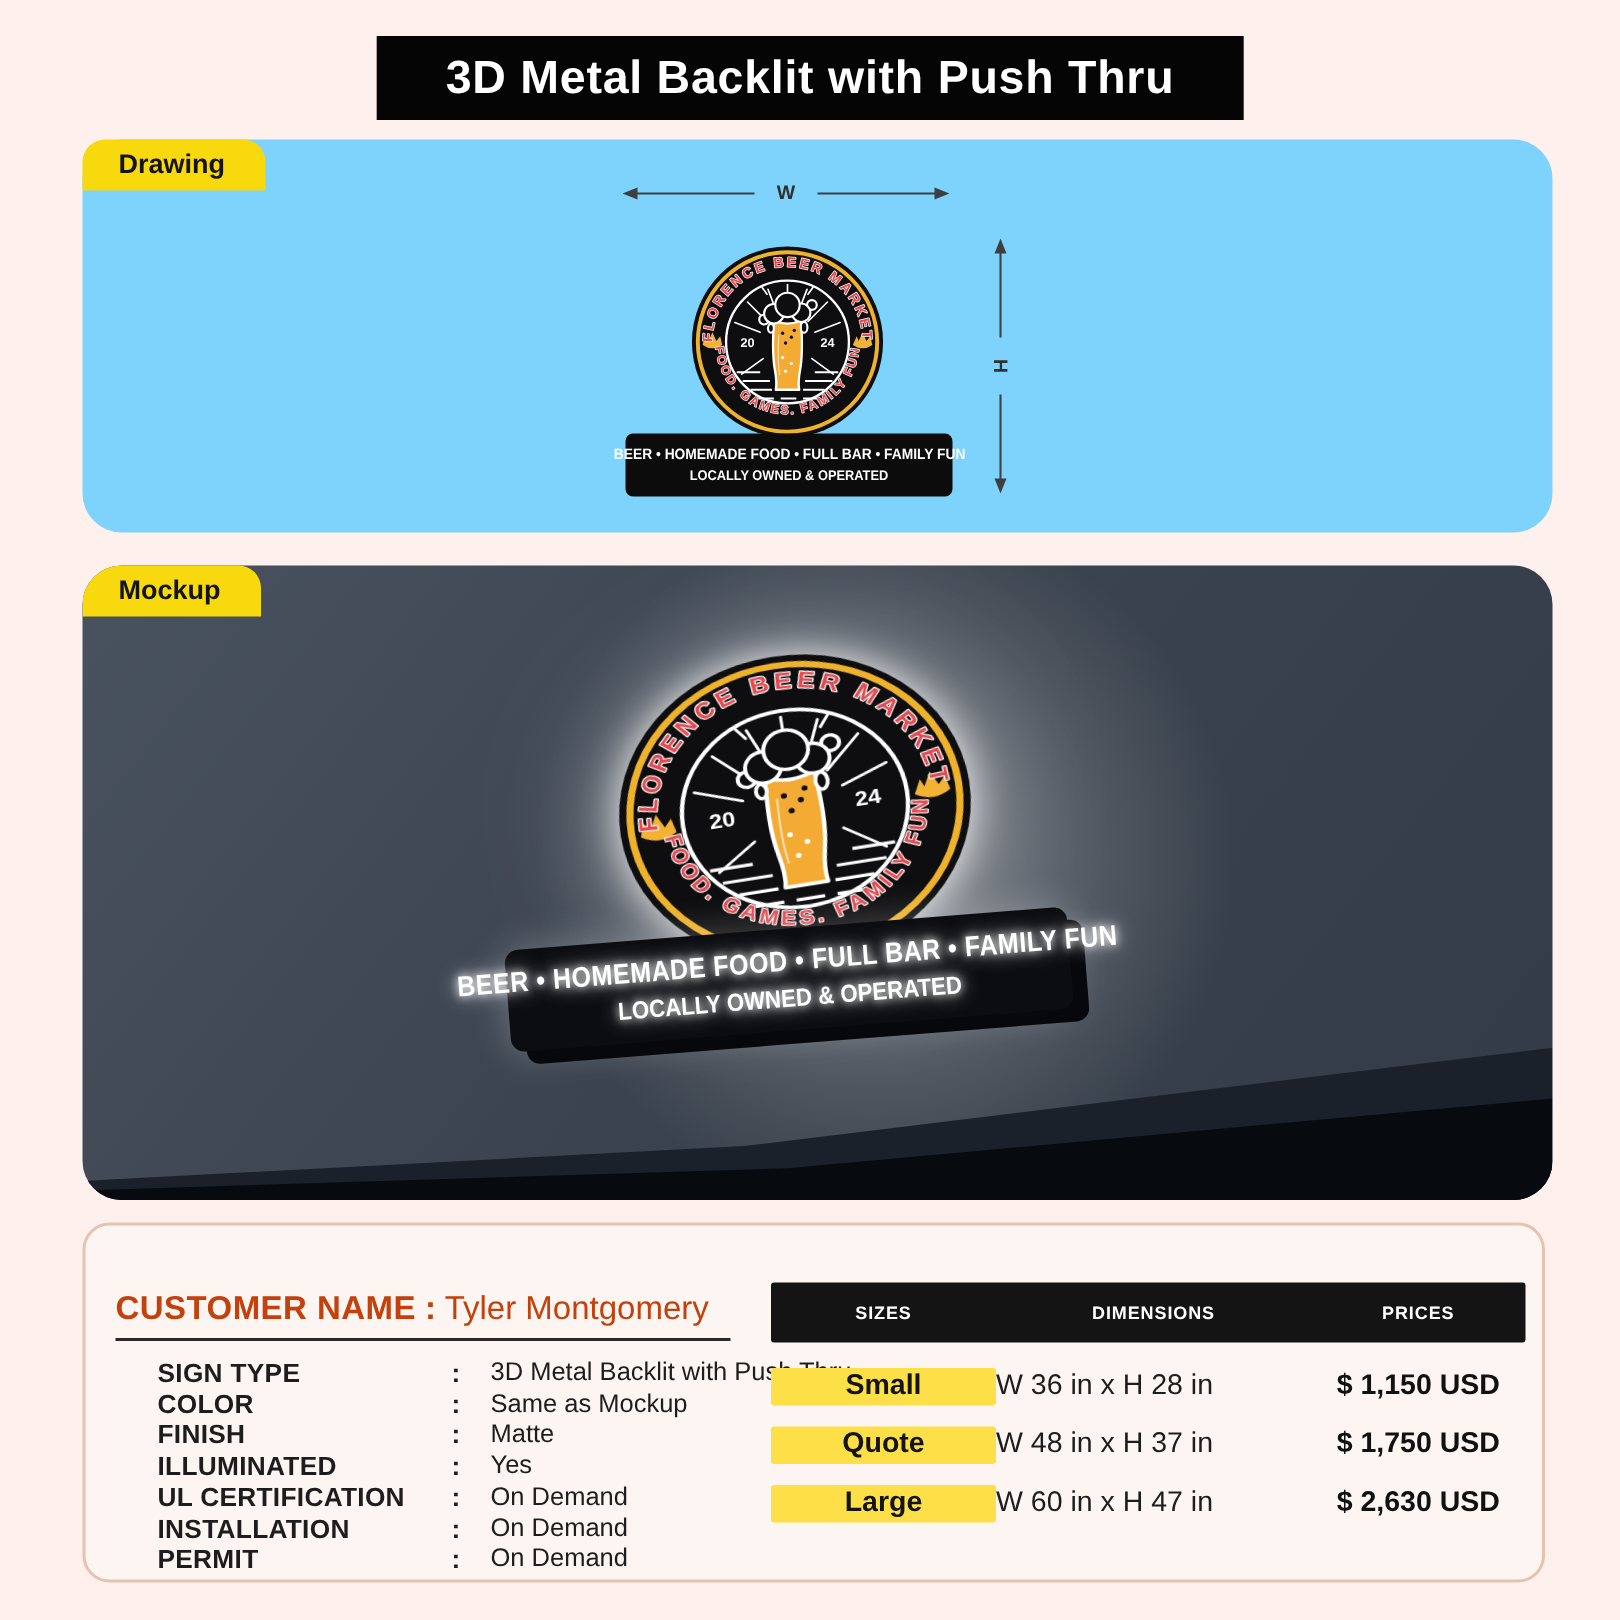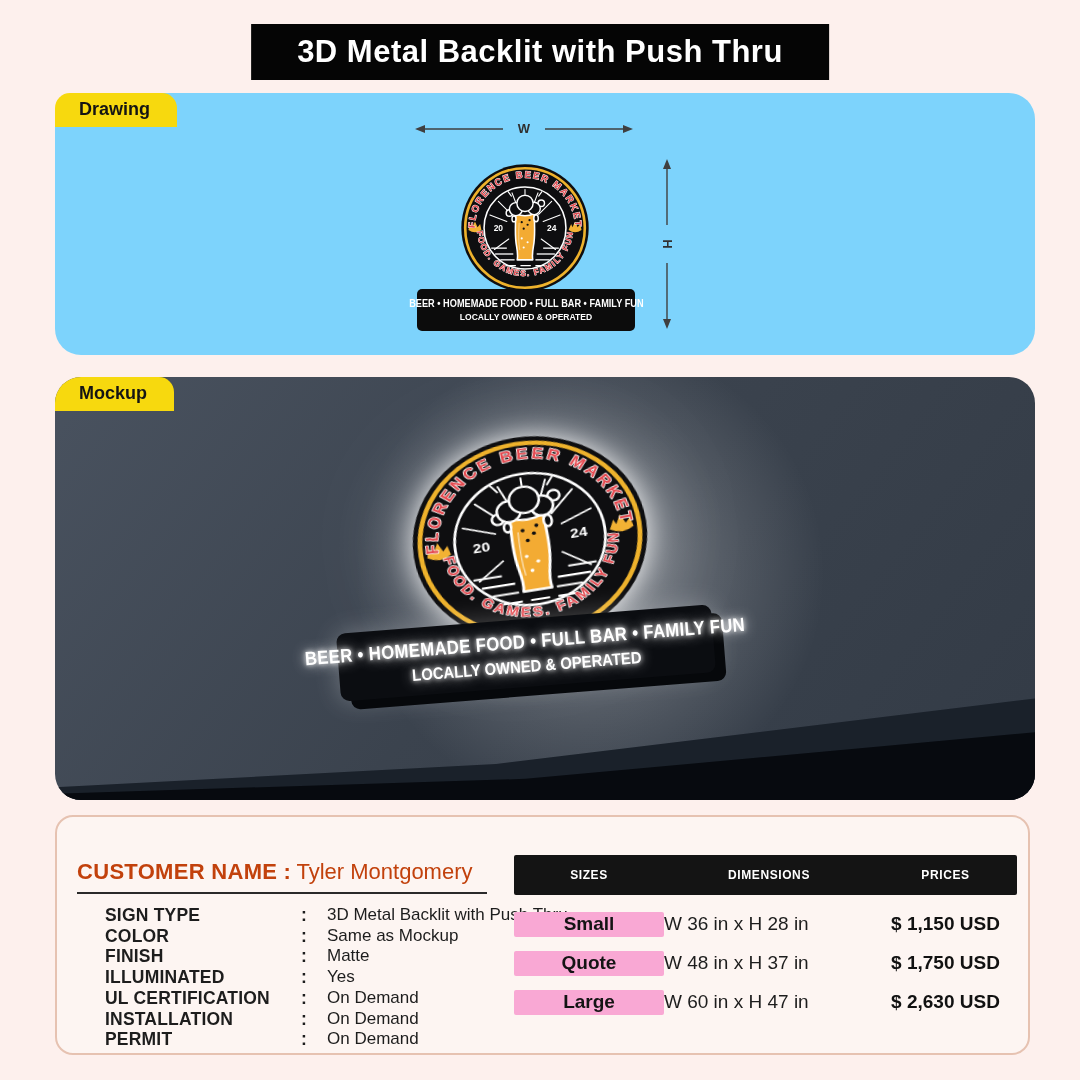--- a/index.html
+++ b/index.html
@@ -117,21 +117,21 @@
 
   .price-table { position:absolute; left:457px; top:38px; width:503px; }
   .pt-head {
     display:grid; grid-template-columns:150px 210px 143px;
     background:#141414; height:40px; align-items:center; border-radius:2px;
   }
   .pt-head div { color:#fff; font-size:12px; font-weight:bold; text-align:center; letter-spacing:.6px; }
   .pt-rows { margin-top:11px; display:flex; flex-direction:column; gap:3px; }
   .pt-row { display:grid; grid-template-columns:150px 210px 143px; height:36px; align-items:center; }
   .pt-row .pill {
-    background:#f9a8d4; height:25px; display:flex; align-items:center; justify-content:center;
+    background:#fde047; height:25px; display:flex; align-items:center; justify-content:center;
     font-size:19px; font-weight:bold; color:#141414; border-radius:2px;
   }
   .pt-row .dims  { text-align:left; font-size:19px; color:#1d1d1d; }
   .pt-row .price { text-align:center; font-size:19px; font-weight:bold; color:#111; }
 
   .defs-holder { position:absolute; width:0; height:0; overflow:hidden; }
 </style>
 </head>
 <body>
 

